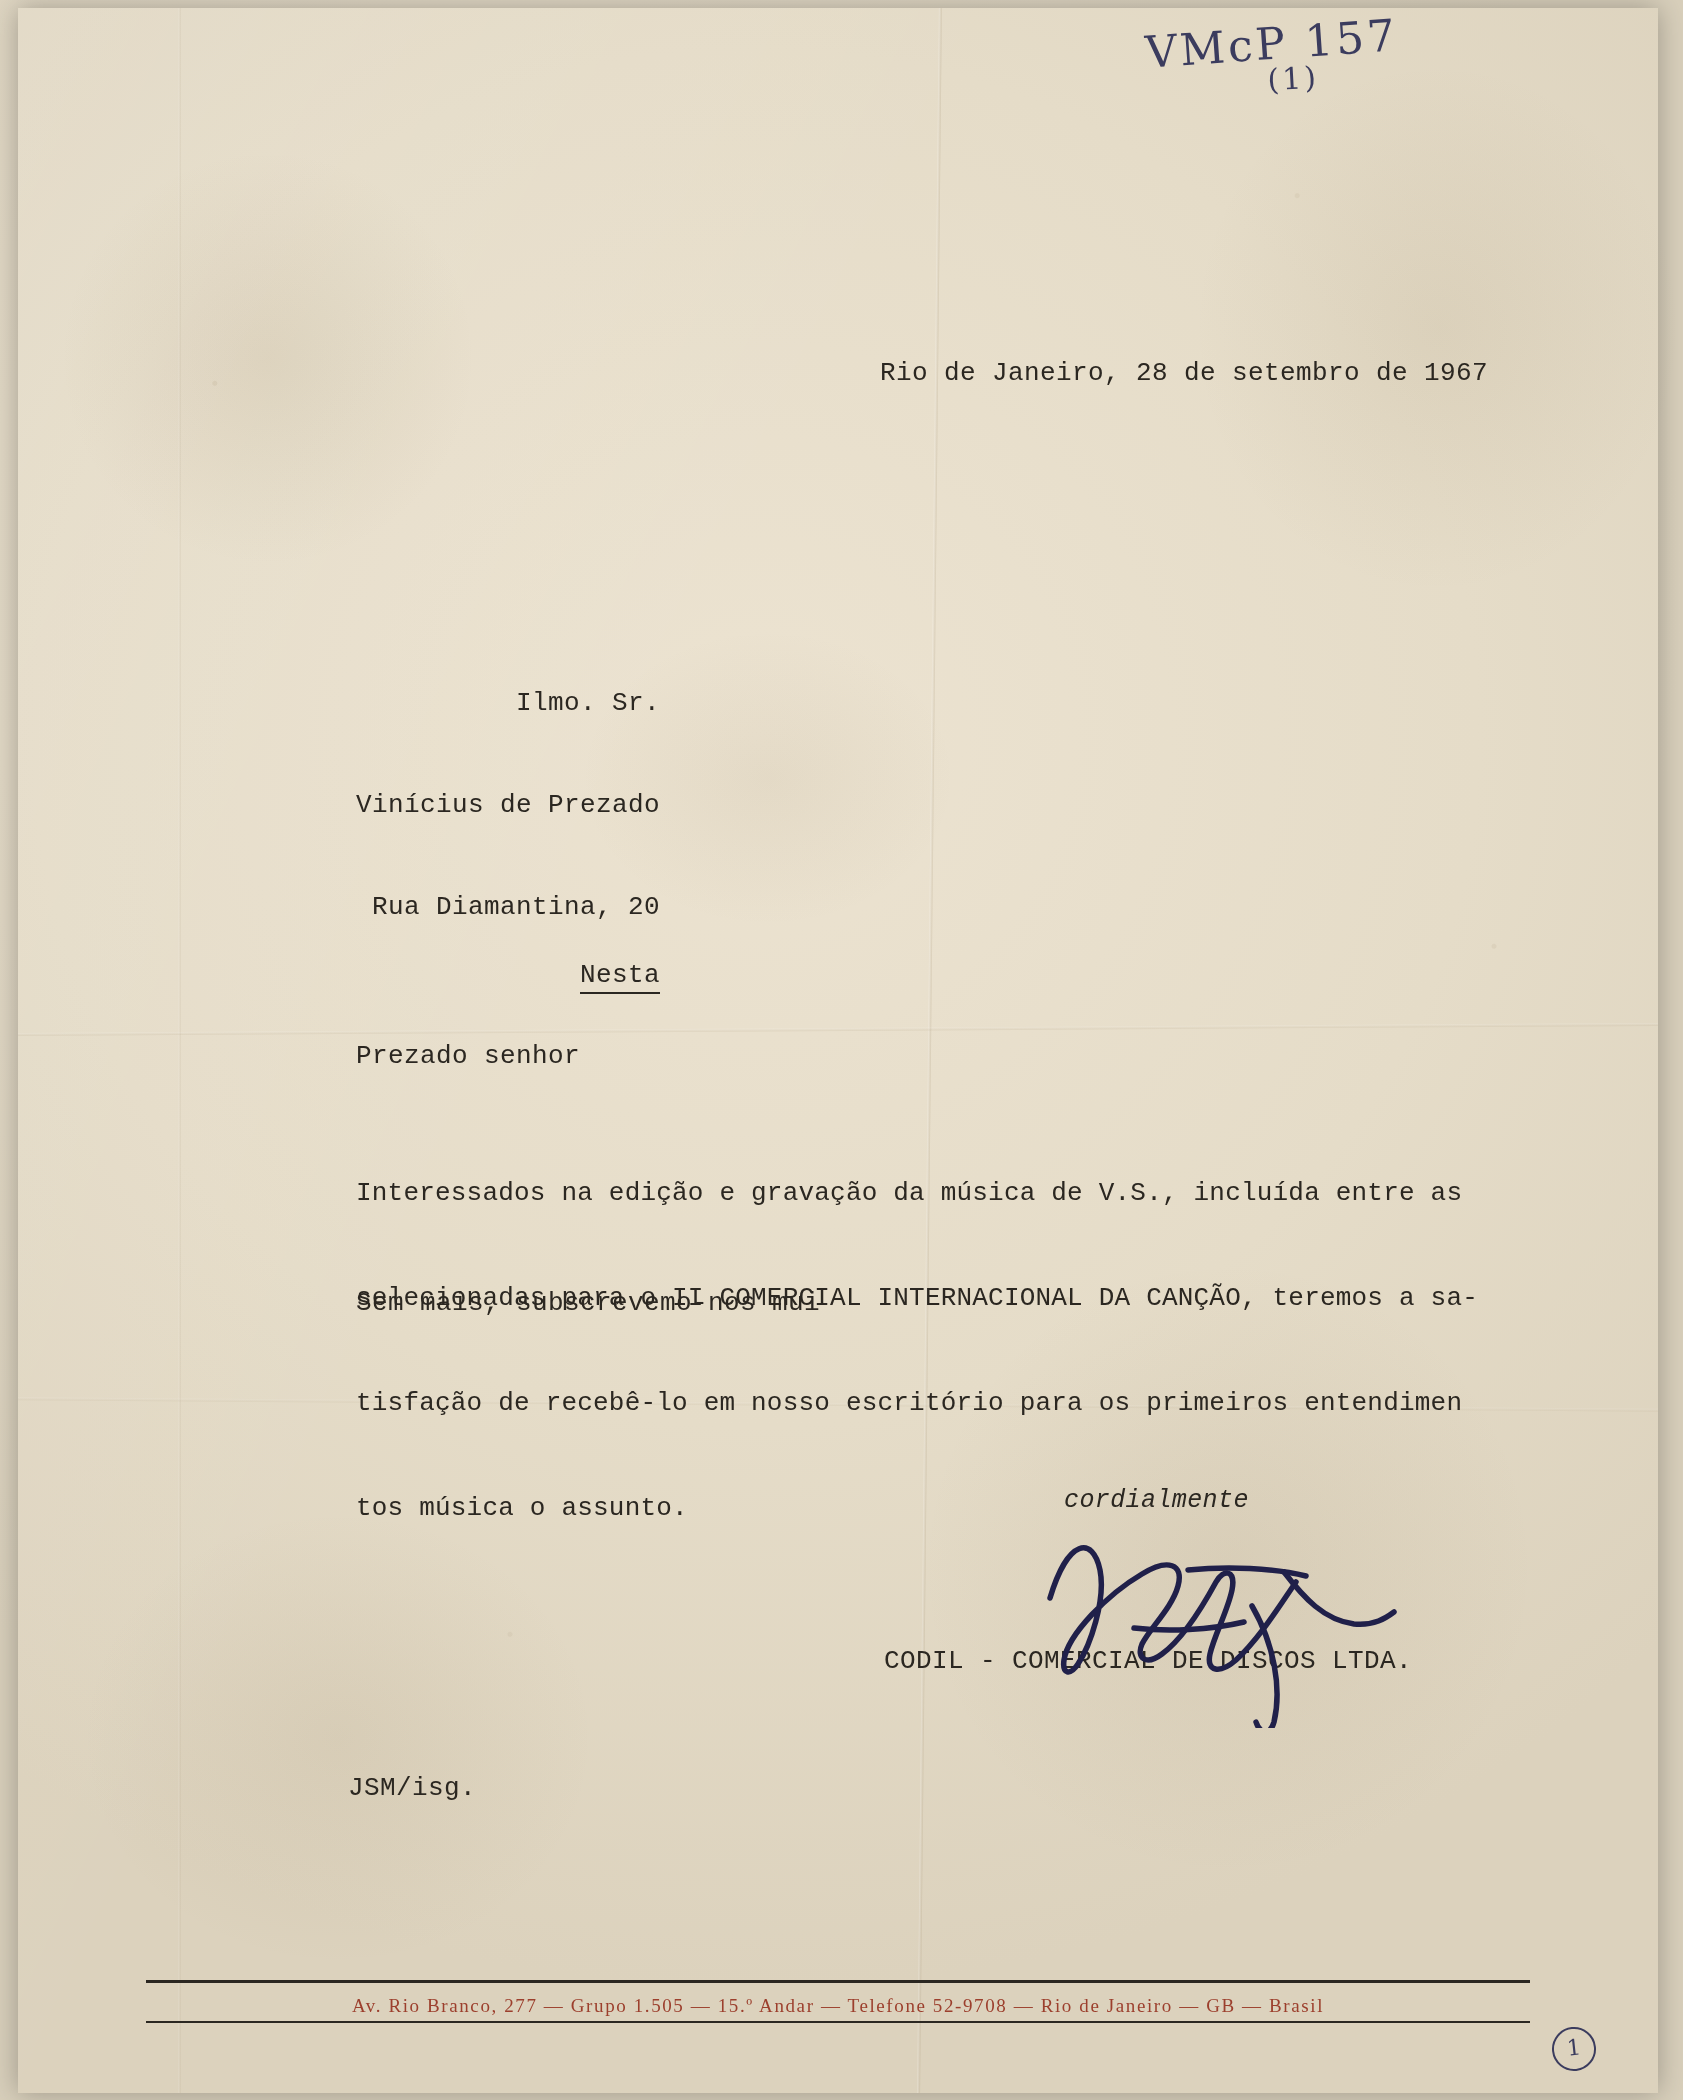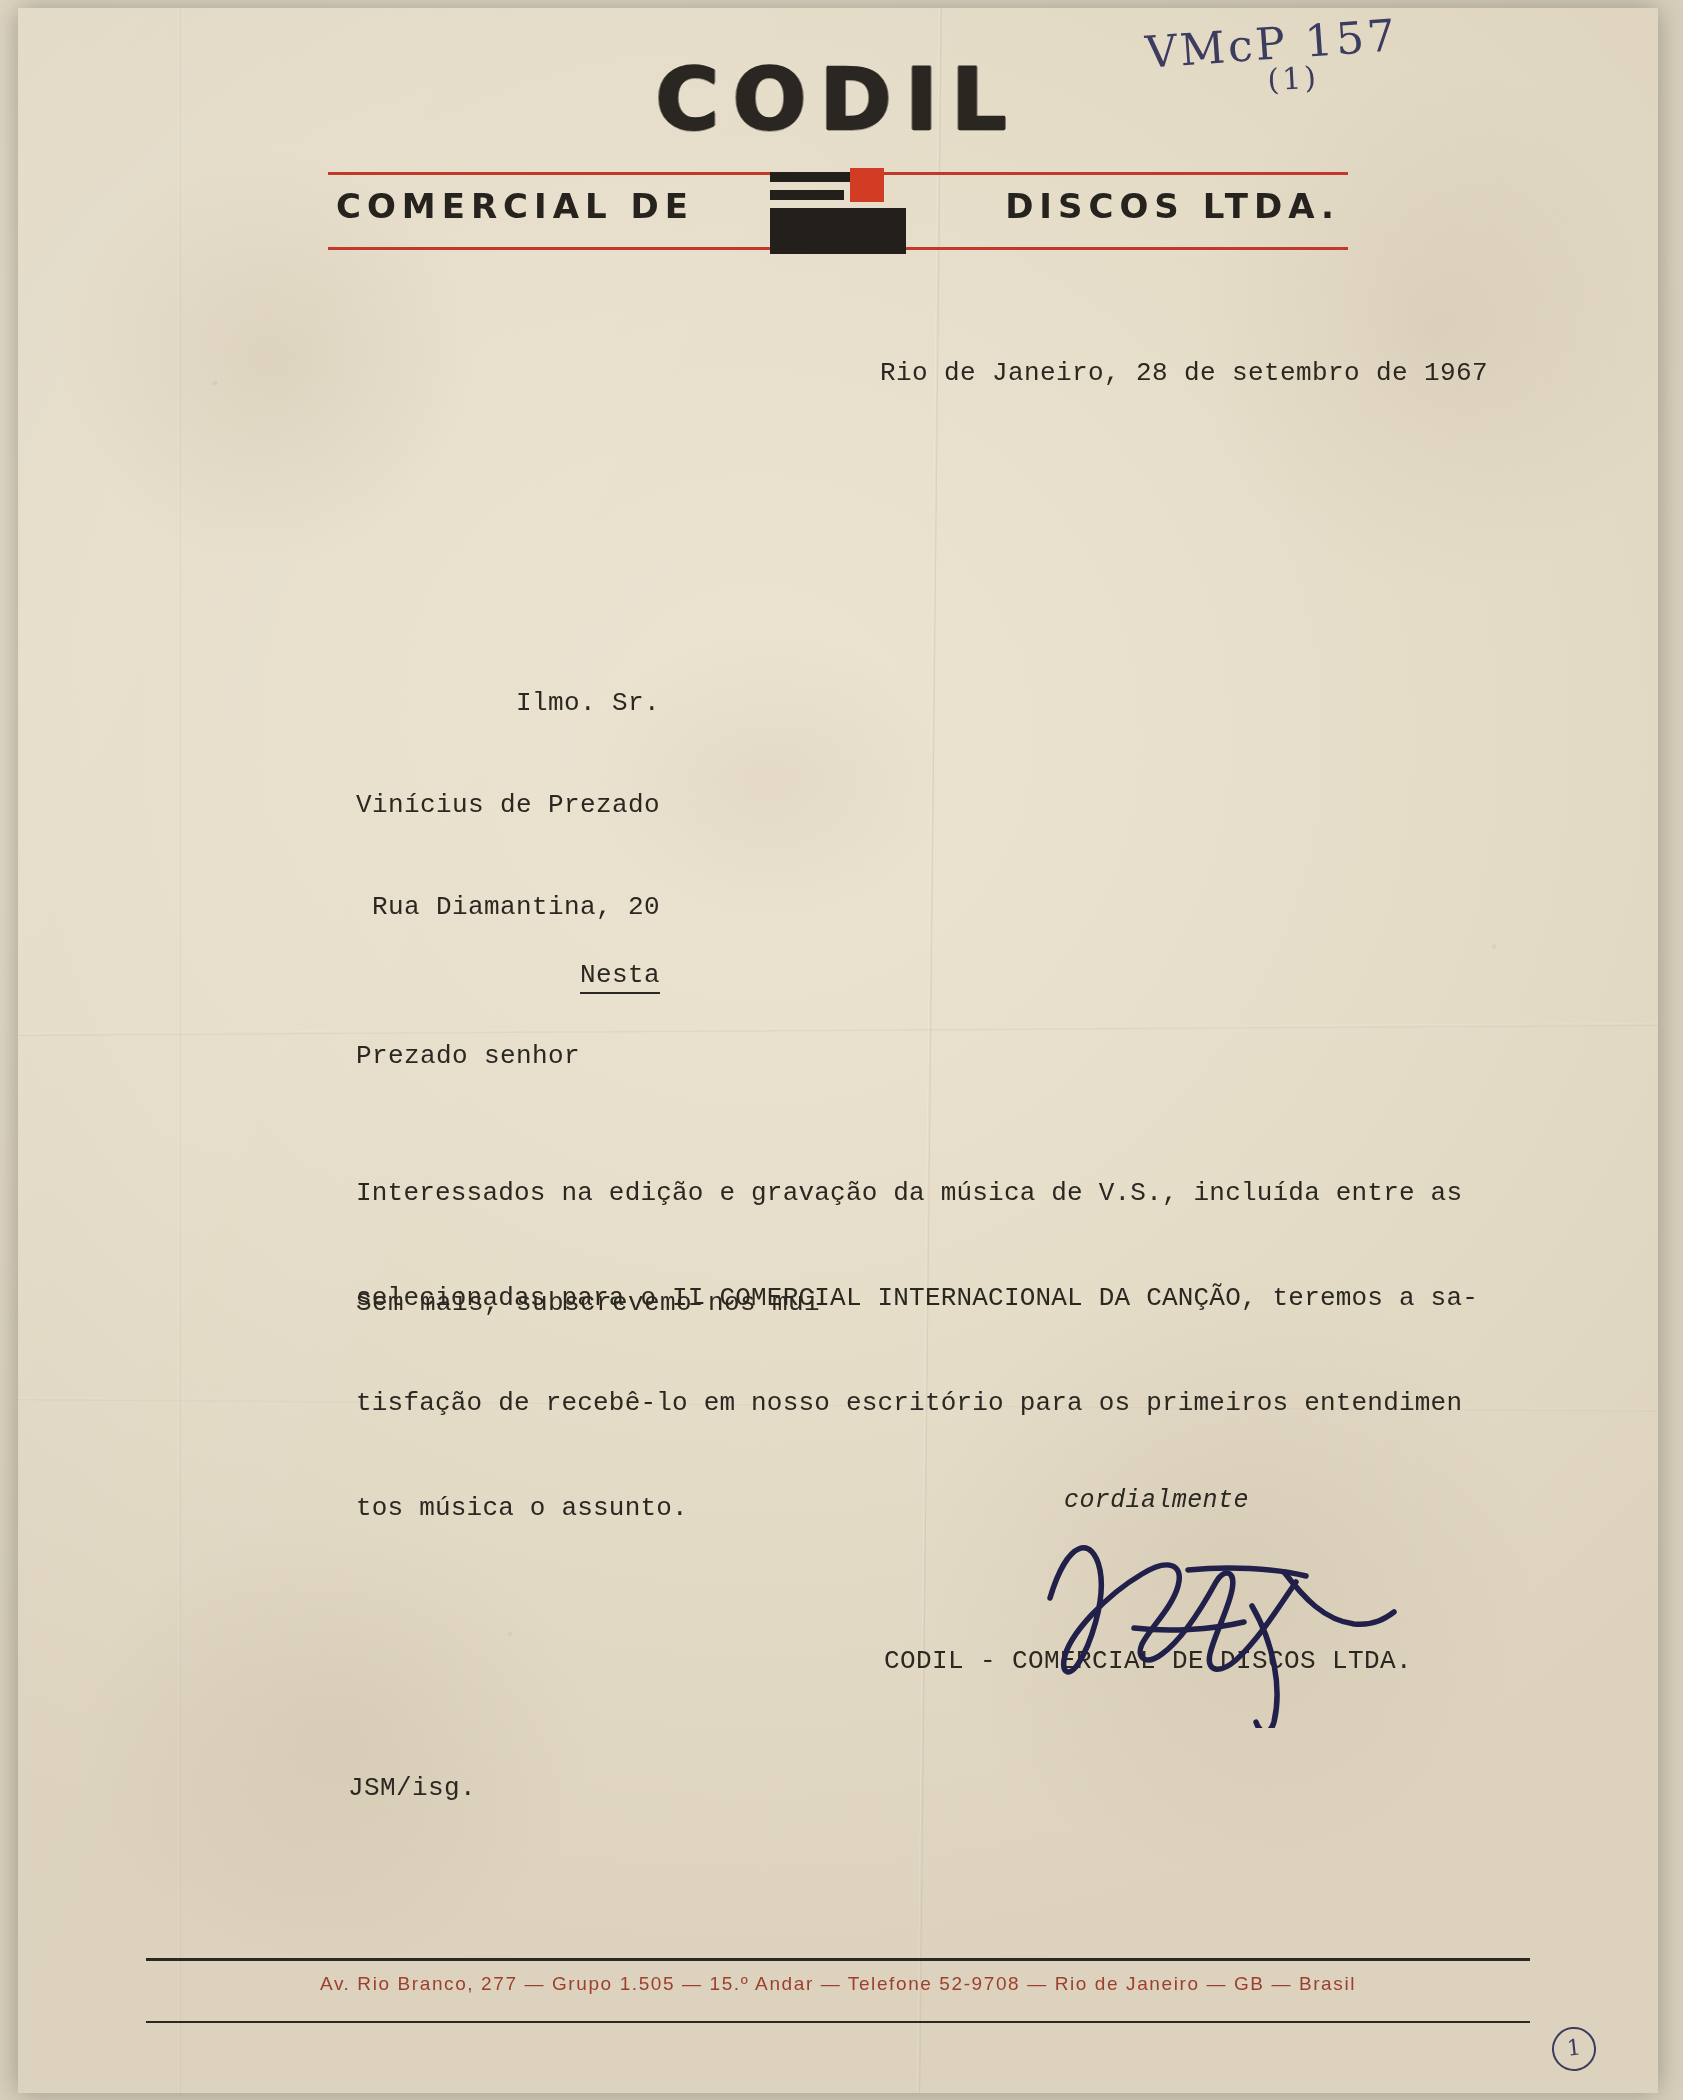--- a/index.html
+++ b/index.html
@@ -260,61 +260,44 @@
     right: 128px;
     bottom: 70px;
   }
   .footer .hr {
     height: 3px;
     background: #2b2721;
   }
   .footer .hr.thin { height: 2px; }
   .footer .ftext {
     text-align: center;
-    font-family: Liberation Sans, sans-serif;
+    font-family: Liberation Serif, serif;
     font-size: 19px;
     letter-spacing: 1.6px;
     color: #9c3f2d;
-    padding: 12px 0 26px;
+    padding: 12px 0 4px;
     white-space: nowrap;
   }
 </style>
 </head>
 <body>
 
 <div class="page">
   <div class="paper">
     <div class="grain"></div>
     <div class="stain s1"></div>
     <div class="stain s2"></div>
     <div class="stain s3"></div>
     <div class="stain s4"></div>
     <div class="stain s5"></div>
     <div class="crease v c1"></div>
     <div class="crease v c2"></div>
     <div class="crease h c3"></div>
     <div class="crease h c4"></div>
 
-    <div class="letterhead">
-      <div class="codil-wordmark">CODIL</div>
-
-      <div class="brandbar">
-        <div class="rule top"></div>
-        <div class="rule bottom"></div>
-        <div class="txt left">COMERCIAL DE</div>
-        <div class="txt right">DISCOS LTDA.</div>
-
-        <div class="logo-mark">
-          <div class="blk lm-a"></div>
-          <div class="blk lm-b"></div>
-          <div class="blk lm-c"></div>
-          <div class="red lm-r1"></div>
-        </div>
-      </div>
-    </div>
 
     <div class="archive-mark">
       <span>VMcP 157</span>
       <span class="sub">(1)</span>
     </div>
 
     <div class="typed date-line">Rio de Janeiro, 28 de setembro de 1967</div>
 
     <div class="typed addressee">
       <div>Ilmo. Sr.</div>

